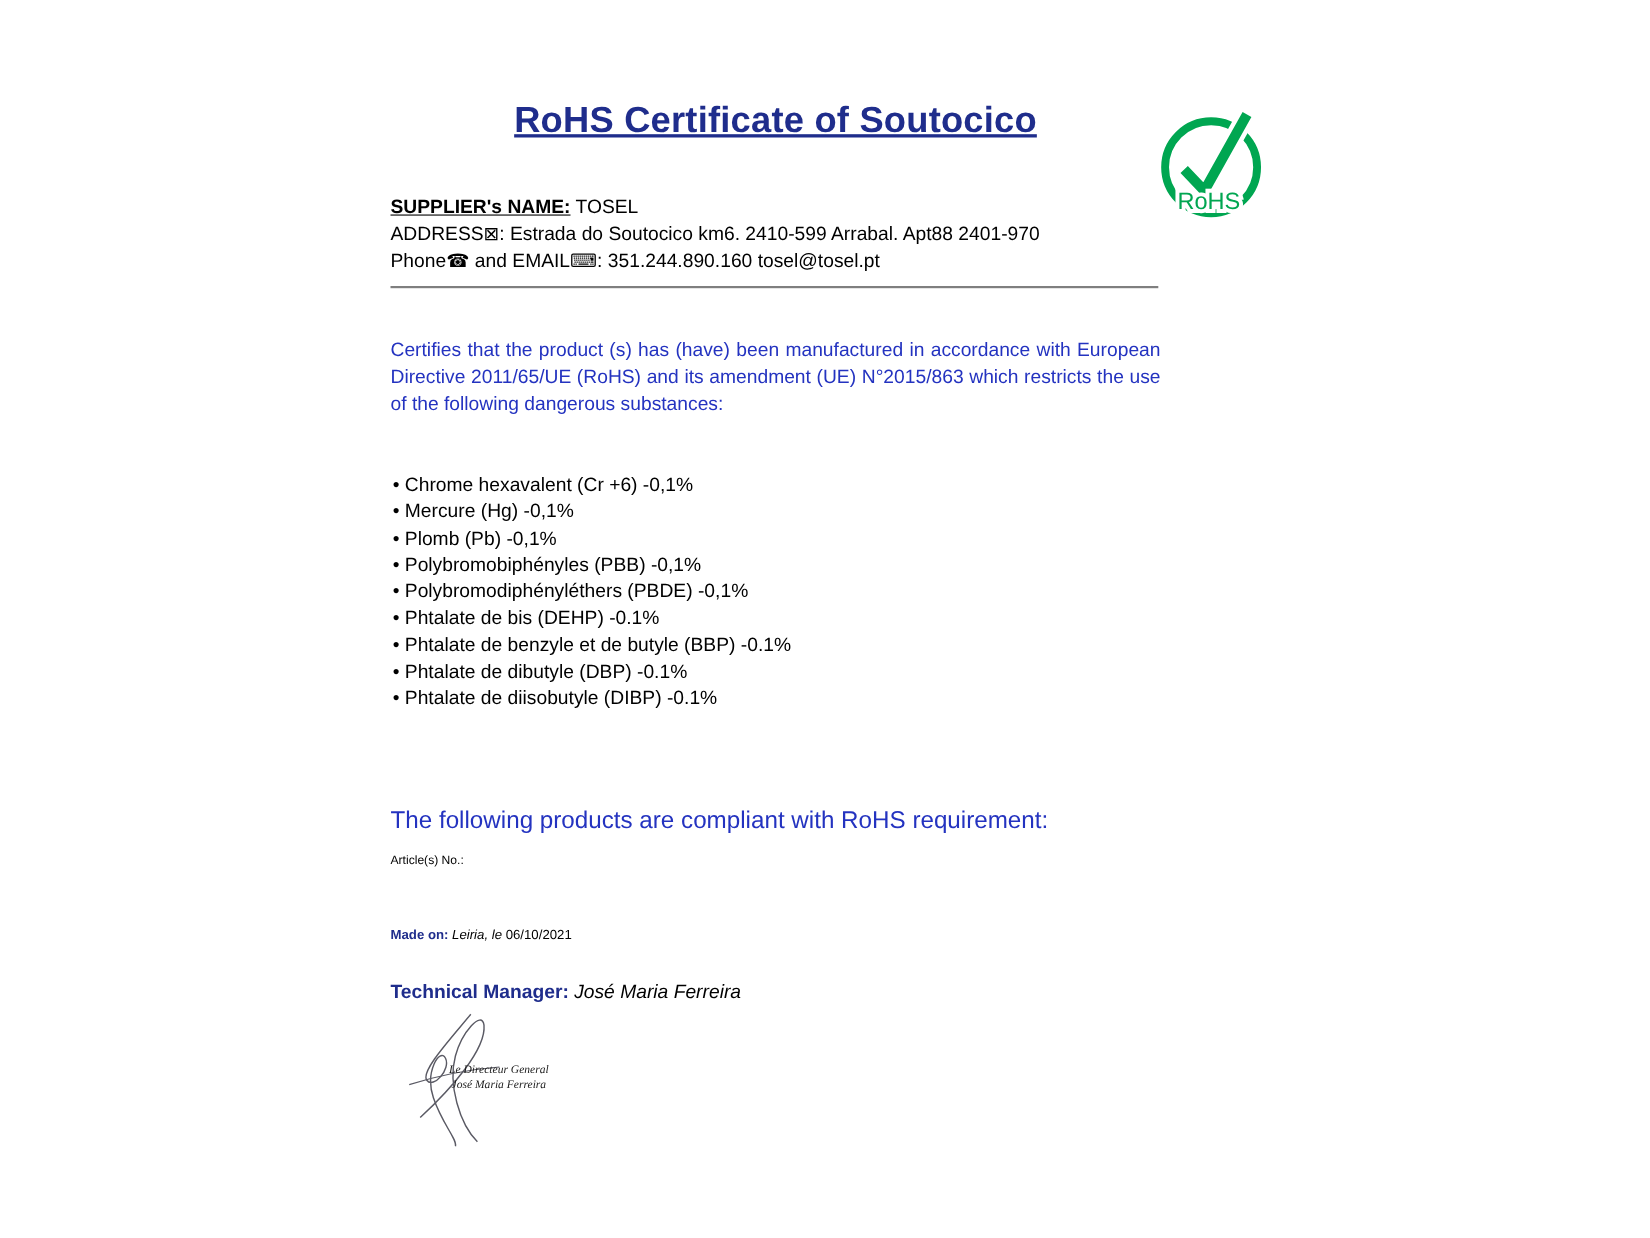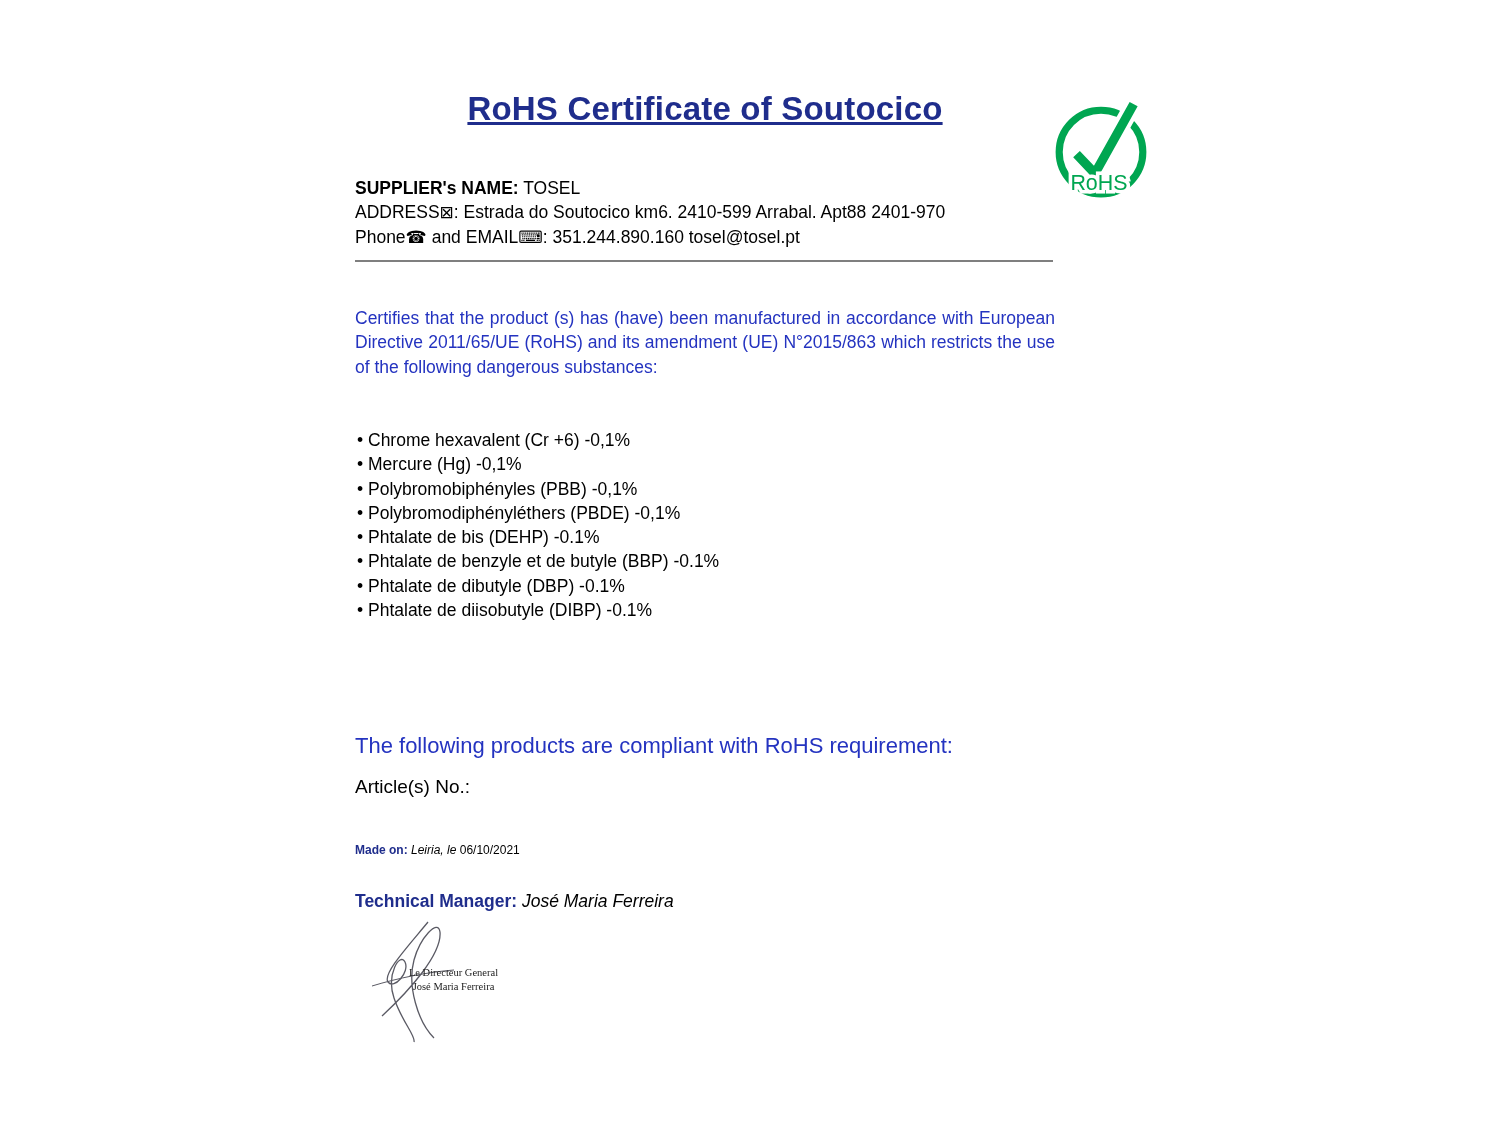--- a/index.html
+++ b/index.html
@@ -28,21 +28,21 @@
     left: 1050px; top: 98px;
     width: 102px; height: 102px;
   }
   .supplier {
     position: absolute;
     left: 355px; top: 176px; width: 700px;
     font-size: 17.5px;
     line-height: 24px;
   }
   .supplier-line { white-space: nowrap; }
-  .lbl-strong { font-weight: bold; }
+  .lbl-strong { font-weight: bold; text-decoration: underline; }
   .inline-icon { font-size: 17px; }
   .divider {
     position: absolute;
     left: 355px; top: 260px;
     width: 698px; height: 2px;
     background: #7f7f7f;
   }
   .certify {
     position: absolute;
     left: 355px; top: 306px; width: 700px;
@@ -61,39 +61,39 @@
   .substances li::before { content: "• "; }
   .compliance {
     position: absolute;
     left: 355px; top: 733px; width: 700px;
     font-size: 22px;
     color: #2433c0;
   }
   .articles {
     position: absolute;
     left: 355px; top: 776px; width: 700px;
-    font-size: 19px;
+    font-size: 11px;
     color: #000000;
   }
   .made-on {
     position: absolute;
     left: 355px; top: 843px; width: 700px;
     font-size: 12px;
   }
   .tech-manager {
     position: absolute;
     left: 355px; top: 891px; width: 700px;
     font-size: 17.5px;
   }
   .navy-label { font-weight: bold; color: #1f2d8c; }
   .script-value { font-style: italic; }
   .signature {
     position: absolute;
     left: 358px; top: 916px;
-    width: 175px; height: 135px;
+    width: 175px; height: 135px; font-style: italic;
   }
   .signature svg { position: absolute; left: 0; top: 0; }
   .signature-caption {
     position: absolute;
     left: 28px; top: 50px; width: 135px;
     text-align: center;
     font-family: "Liberation Serif", serif;
     font-size: 10.5px;
     line-height: 13.5px;
     color: #1a1a1a;
@@ -128,20 +128,21 @@
     </div>
   </div>
 
   <div class="divider"></div>
 
   <div class="certify">Certifies that the product (s) has (have) been manufactured in accordance with European Directive 2011/65/UE (RoHS) and its amendment (UE) N°2015/863 which restricts the use of the following dangerous substances:</div>
 
   <ul class="substances">
       <li>Chrome hexavalent (Cr +6) -0,1%</li>
       <li>Mercure (Hg) -0,1%</li>
+      <li>Plomb (Pb) -0,1%</li>
       <li>Polybromobiphényles (PBB) -0,1%</li>
       <li>Polybromodiphényléthers (PBDE) -0,1%</li>
       <li>Phtalate de bis (DEHP) -0.1%</li>
       <li>Phtalate de benzyle et de butyle (BBP) -0.1%</li>
       <li>Phtalate de dibutyle (DBP) -0.1%</li>
       <li>Phtalate de diisobutyle (DIBP) -0.1%</li>
     </ul>
 
   <div class="compliance">The following products are compliant with RoHS requirement:</div>
 

